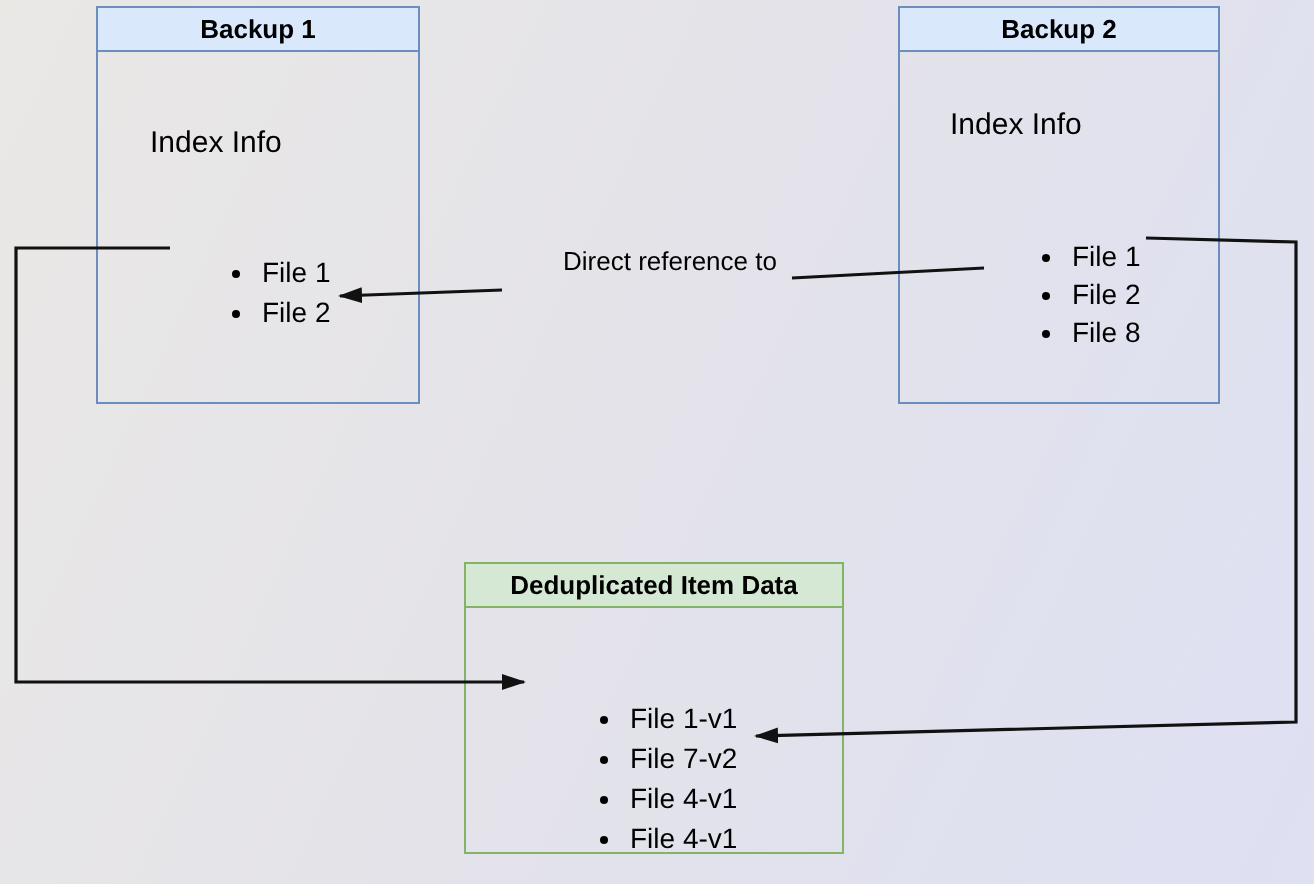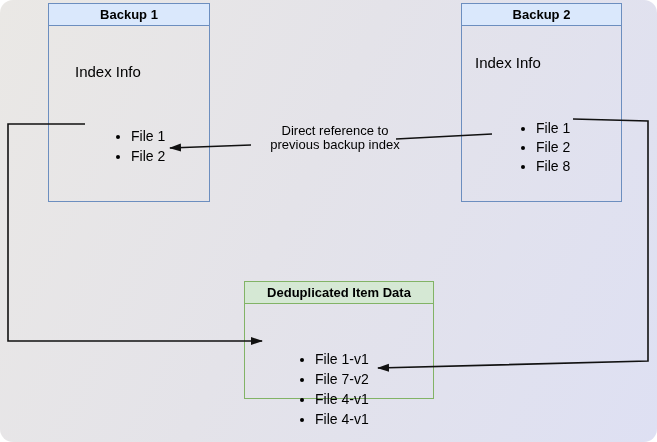--- a/index.html
+++ b/index.html
@@ -3,21 +3,20 @@
 <meta charset="utf-8">
 <style>
   html,body{margin:0;padding:0;}
   .canvas{
     position:relative;
     width:657px;height:442px;
     overflow:hidden;
     background:linear-gradient(115deg,#eae8e5 0%,#e4e3e9 45%,#dee0f3 100%);
     font-family:"Liberation Sans",sans-serif;
     color:#000;
-    border-radius:13px;
   }
   .box{
     position:absolute;
     box-sizing:border-box;
     border:1.5px solid #6c8ebf;
     background:transparent;
   }
   .box-header{
     box-sizing:border-box;
     height:22px;
@@ -66,47 +65,46 @@
     <div class="box-header">
       <span>Backup 1</span>
     </div>
   </div>
   <div class="index-label" style="left:75px;top:63px;">Index Info</div>
   <ul class="filelist" style="left:99px;top:114px;width:100px;">
     <li>File 1</li>
     <li>File 2</li>
   </ul>
 
-  <div class="box" style="left:449px;top:3px;width:161px;height:199px;margin-left:12px;">
+  <div class="box" style="left:449px;top:3px;width:161px;height:199px;">
     <div class="box-header">
       <span>Backup 2</span>
     </div>
   </div>
   <div class="index-label" style="left:475px;top:54px;">Index Info</div>
   <ul class="filelist tight" style="left:504px;top:107px;width:100px;">
     <li>File 1</li>
     <li>File 2</li>
     <li>File 8</li>
   </ul>
 
-  <div class="box green" style="left:244px;top:281px;width:190px;height:118px;">
+  <div class="box green" style="left:232px;top:281px;width:190px;height:146px;">
     <div class="box-header">
       <span>Deduplicated Item Data</span>
     </div>
   </div>
   <ul class="filelist" style="left:283px;top:337px;width:120px;">
     <li>File 1-v1</li>
     <li>File 7-v2</li>
     <li>File 4-v1</li>
     <li>File 4-v1</li>
   </ul>
 
   <div class="edge-label">
     <div>Direct reference to</div>
-    <div>previous backup index</div>
   </div>
 
   <svg class="overlay" width="657" height="442" viewBox="0 0 657 442">
     <defs>
       <marker id="arrow" viewBox="0 0 12 10" markerWidth="12" markerHeight="10" refX="11" refY="5" orient="auto" markerUnits="userSpaceOnUse">
         <path d="M0,1 L12,5 L0,9 z" fill="#111"></path>
       </marker>
     </defs>
 
     <path class="edge" d="M85,124 L8,124 L8,341 L262,341" marker-end="url(#arrow)"></path>

